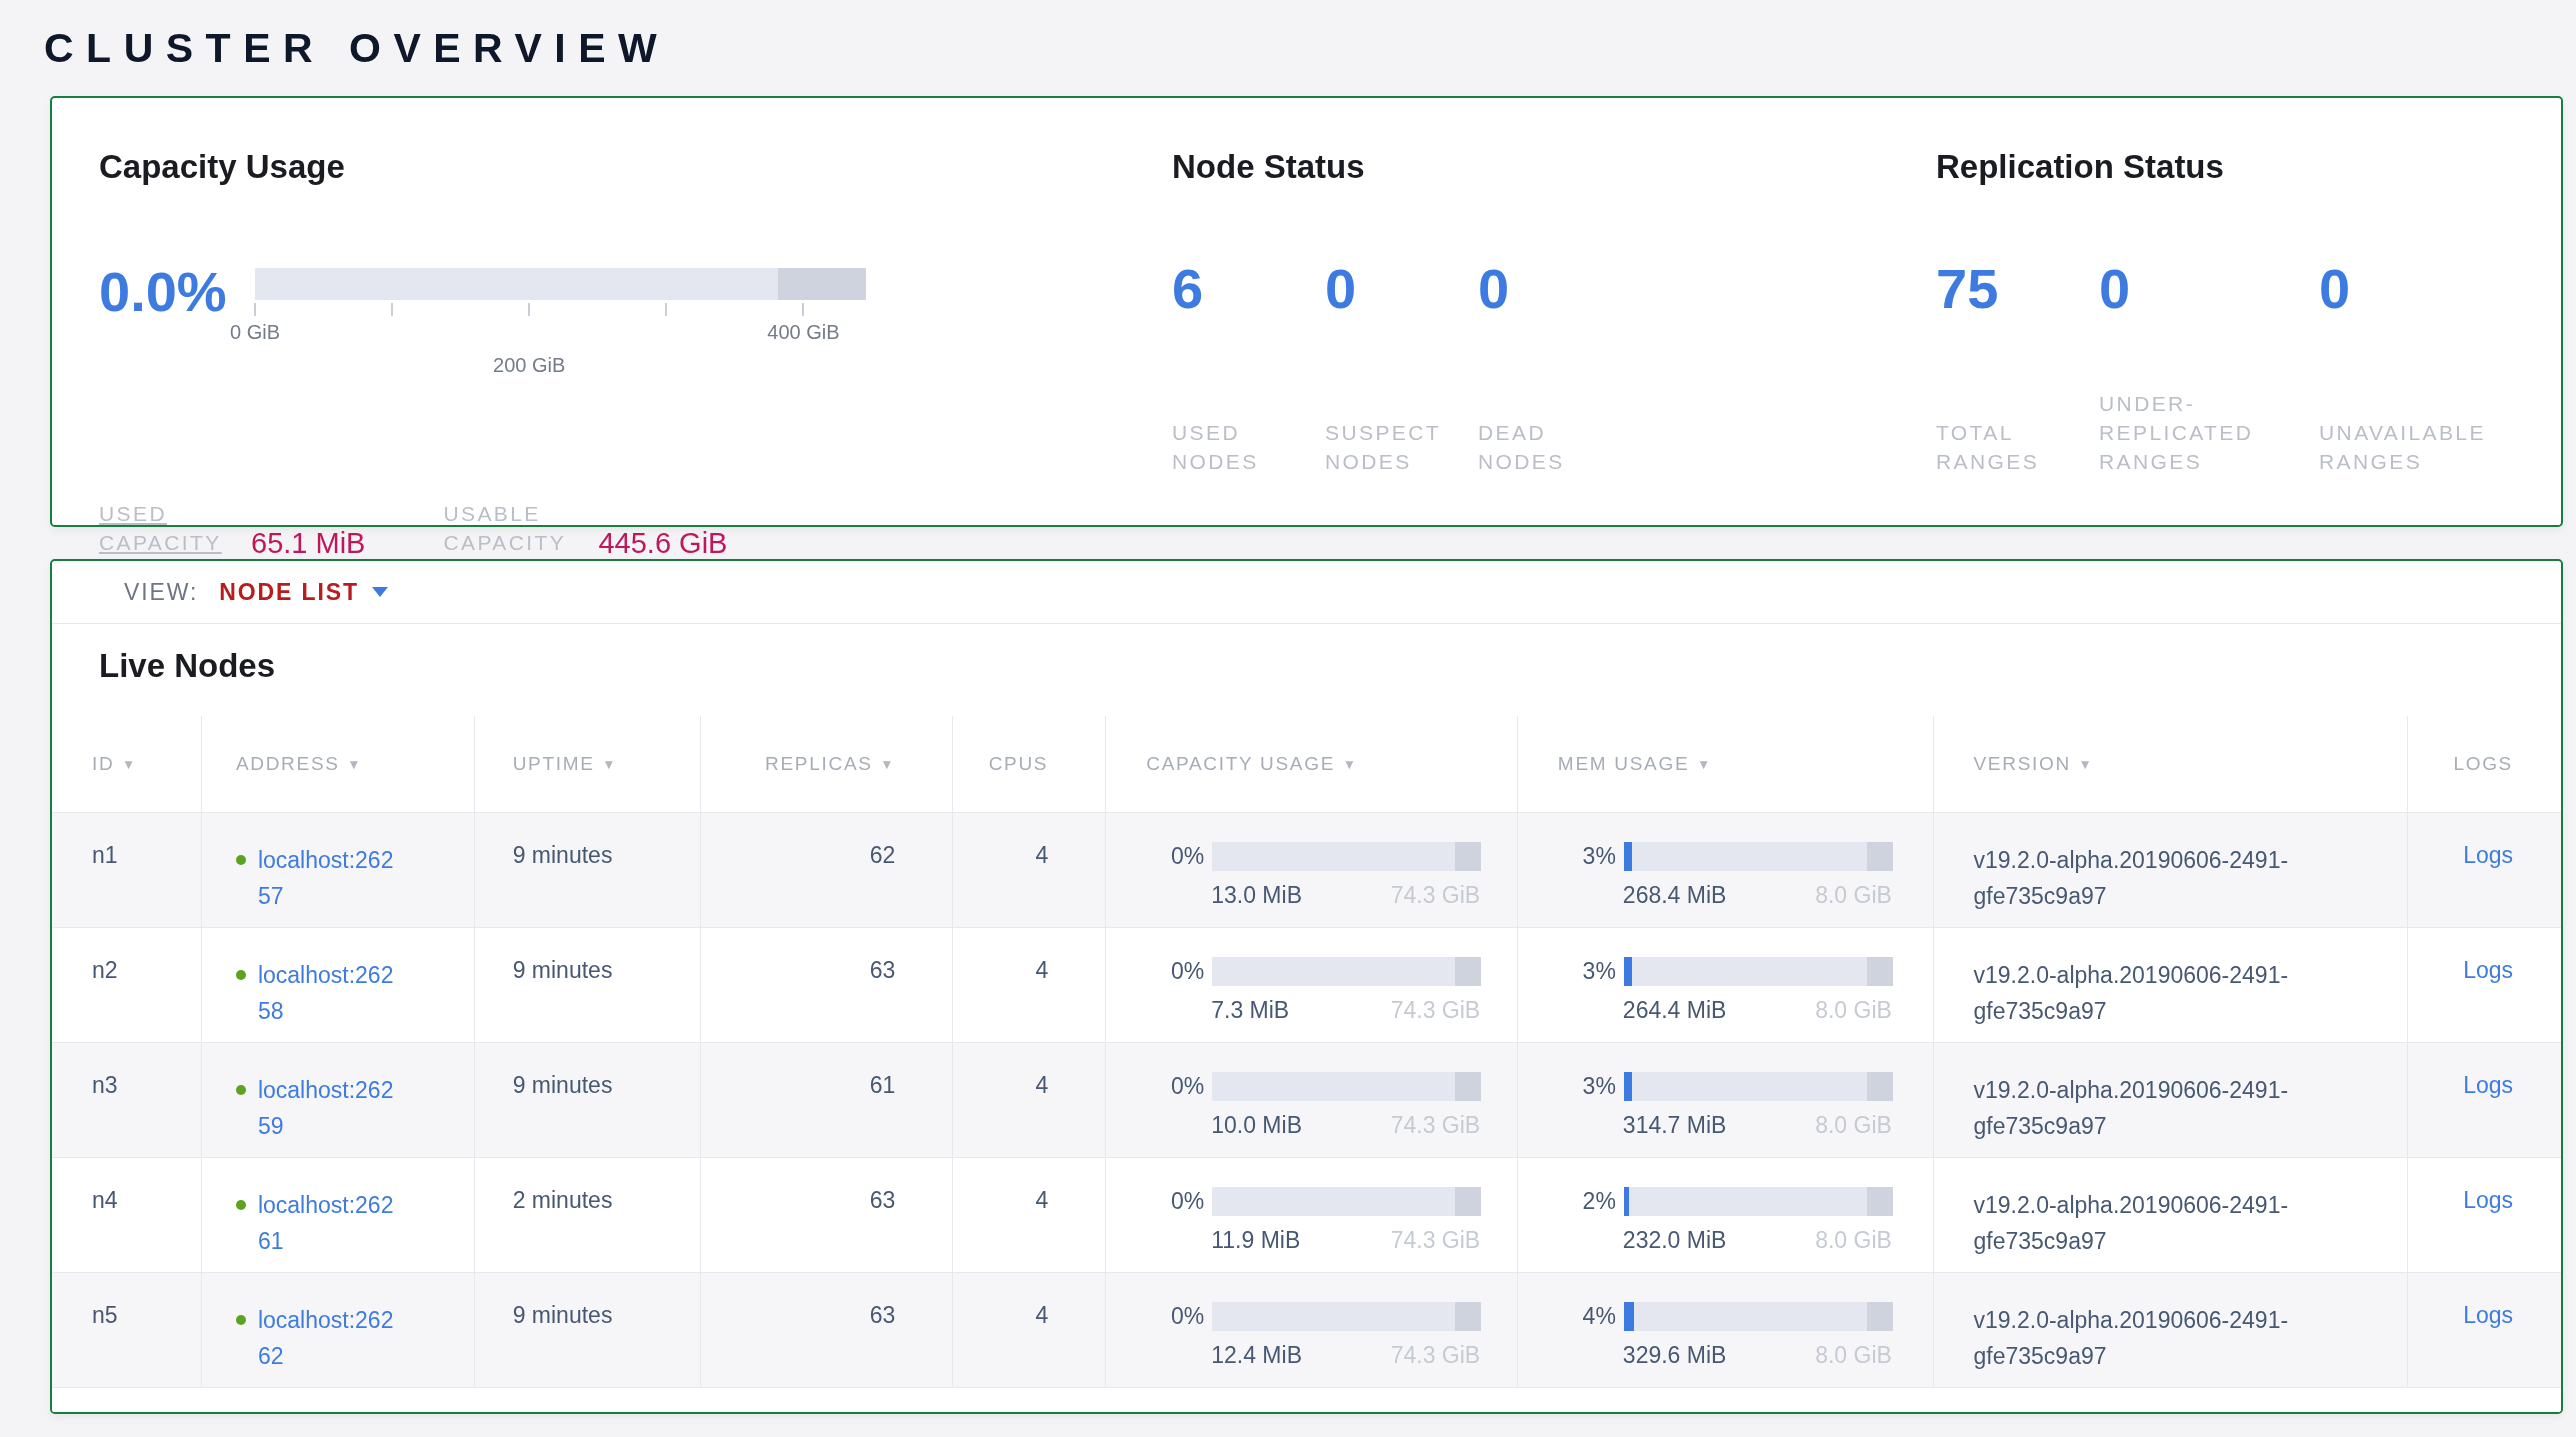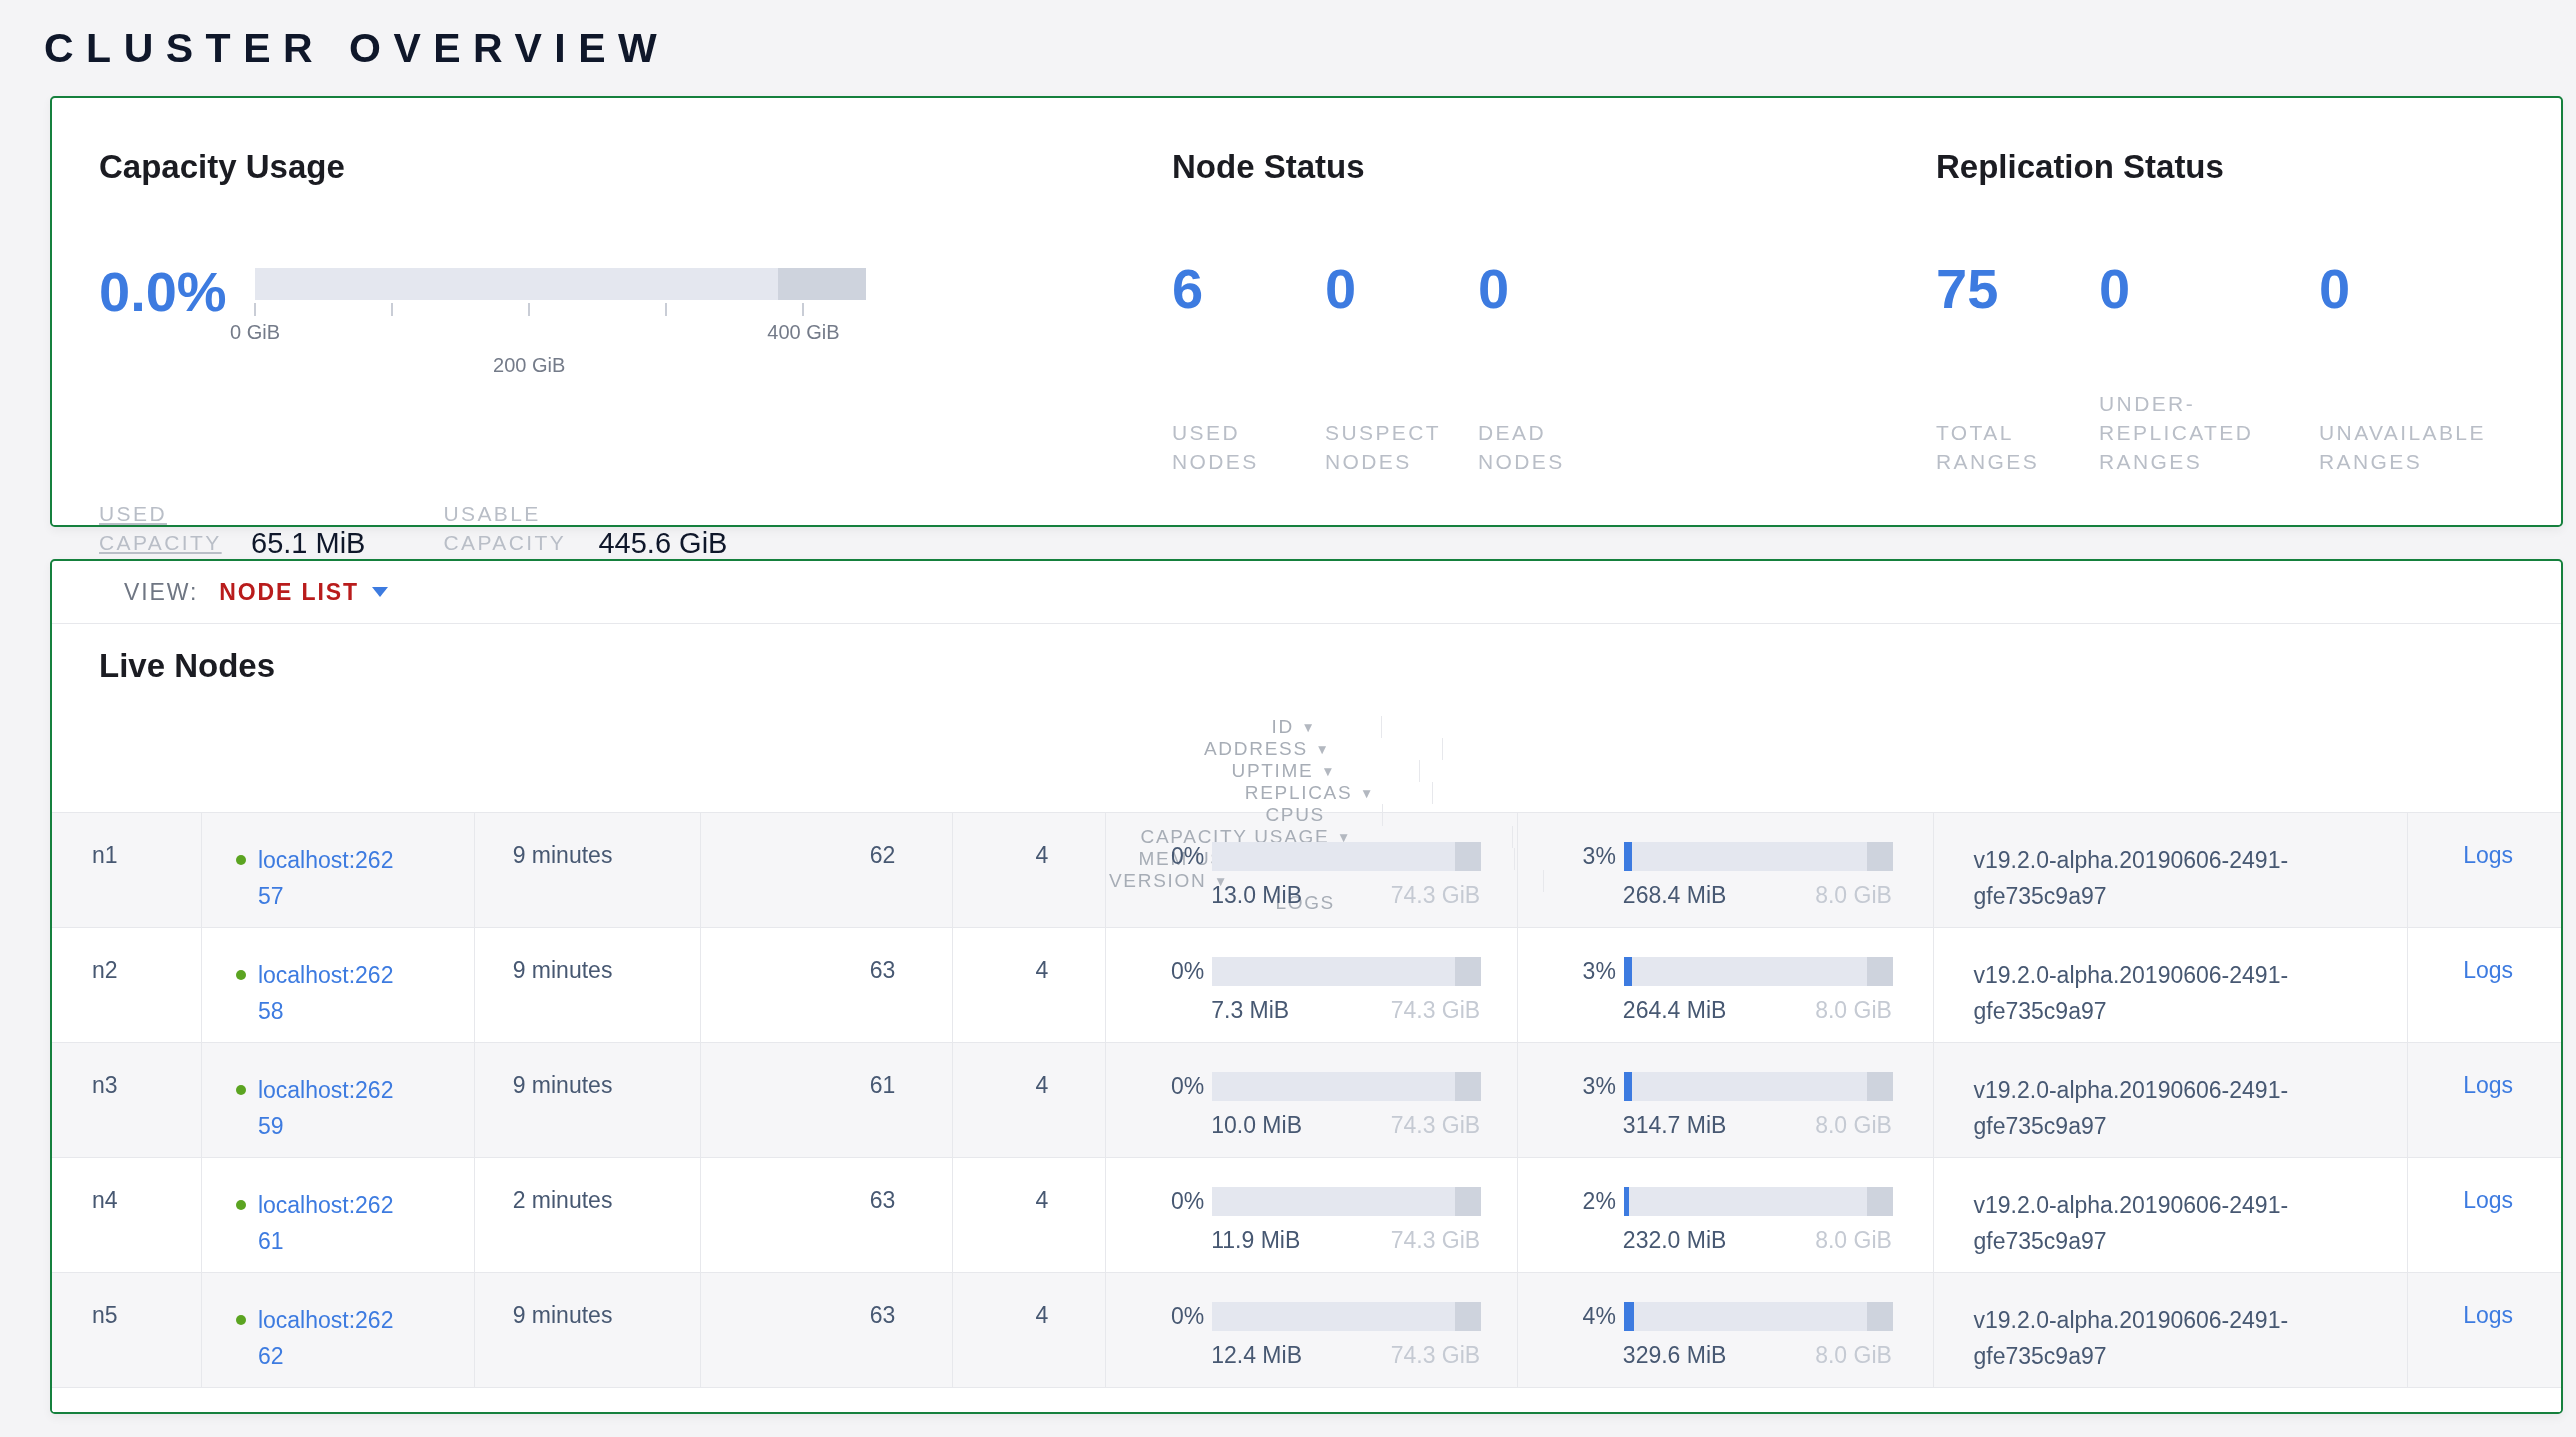--- a/index.html
+++ b/index.html
@@ -34,21 +34,21 @@
   .gauge-track { position:relative; width:611px; height:32px; background:#e4e7ef; }
   .gauge-cap { position:absolute; top:0; bottom:0; background:#ced3dd; }
   .gauge-ticks { position:relative; width:611px; height:16.3px; }
   .gtick { position:absolute; top:2.9px; width:1.9px; height:13.4px; background:#c9cdd6; }
   .gtick-label { position:absolute; top:21px; transform:translateX(-50%); font-size:20px; color:#747b89; white-space:nowrap; }
 
   .stat-row { position:absolute; left:0; top:401px; display:flex; }
   .cap-stat { display:flex; align-items:flex-end; }
   .cap-stat + .cap-stat { margin-left:78px; }
   .stat-label { font-size:21px; letter-spacing:2.4px; color:#b9bec7; line-height:29px; }
-  .cap-stat .stat-value { font-size:29px; font-weight:500; color:#0f172a; margin-left:23px; position:relative; top:2.9px; white-space:nowrap; }
+  .cap-stat .stat-value { font-size:29px; font-weight:500; color:#be185d; margin-left:23px; position:relative; top:2.9px; white-space:nowrap; }
   .cap-stat:nth-child(1) .stat-label { width:129px;text-decoration:underline; }
   .cap-stat:nth-child(2) .stat-label { width:132px; }
 
   
   #sec-nodes { left:1120px; width:728px; }
   #sec-replication { left:1884px; width:633px; }
   .num-stats { position:absolute; left:0; top:158px; height:220px; display:flex; }
   .num-stat { display:flex; flex-direction:column; justify-content:space-between; }
   #node-stats .num-stat { width:153px; }
   #repl-stats .num-stat:nth-child(1) { width:163px; }
@@ -60,21 +60,21 @@
   .view-label { font-size:23px; letter-spacing:1.9px; color:#6f7683;margin-left:25px; }
   .view-select { display:flex; align-items:center; margin-left:21px; cursor:pointer; }
   .view-selected { font-size:23px; letter-spacing:1.9px; font-weight:700; color:#b91c1c; }
   .caret-down { width:0; height:0; border-left:8.6px solid transparent; border-right:8.6px solid transparent; border-top:10.5px solid #3d7be0; margin-left:13.4px; }
 
   .section-heading { padding:23px 0 0 47px; height:92px; font-size:33px; font-weight:700; color:#1b1c22; }
 
   
   .ntable { width:100%; }
   .trow, .thead { display:flex; width:100%; }
-  .thead { height:96px; align-items:center;flex-direction:column; }
+  .thead { height:96px; align-items:center; }
   .trow { height:115px; border-top:1px solid #e7e8ec; }
   .trow:nth-child(odd) { background:#f6f6f8; }
   .trow.partial { height:29px; background:#ffffff; }
   .hcell { font-size:19px; letter-spacing:1.7px; color:#a7adb6; display:flex; align-items:center; height:100%; }
   .sort-arrow { font-size:13.4px; color:#b3b8c0; margin-left:7.7px; }
   .cell { padding-top:29px; font-size:23px; color:#475872; }
   
   .c0 { width:150px; } .c1 { width:273px; } .c2 { width:226px; }
   .c3 { width:253px; } .c4 { width:153px; } .c5 { width:412px; }
   .c6 { width:416px; } .c7 { width:475px; } .c8 { width:153px; }

